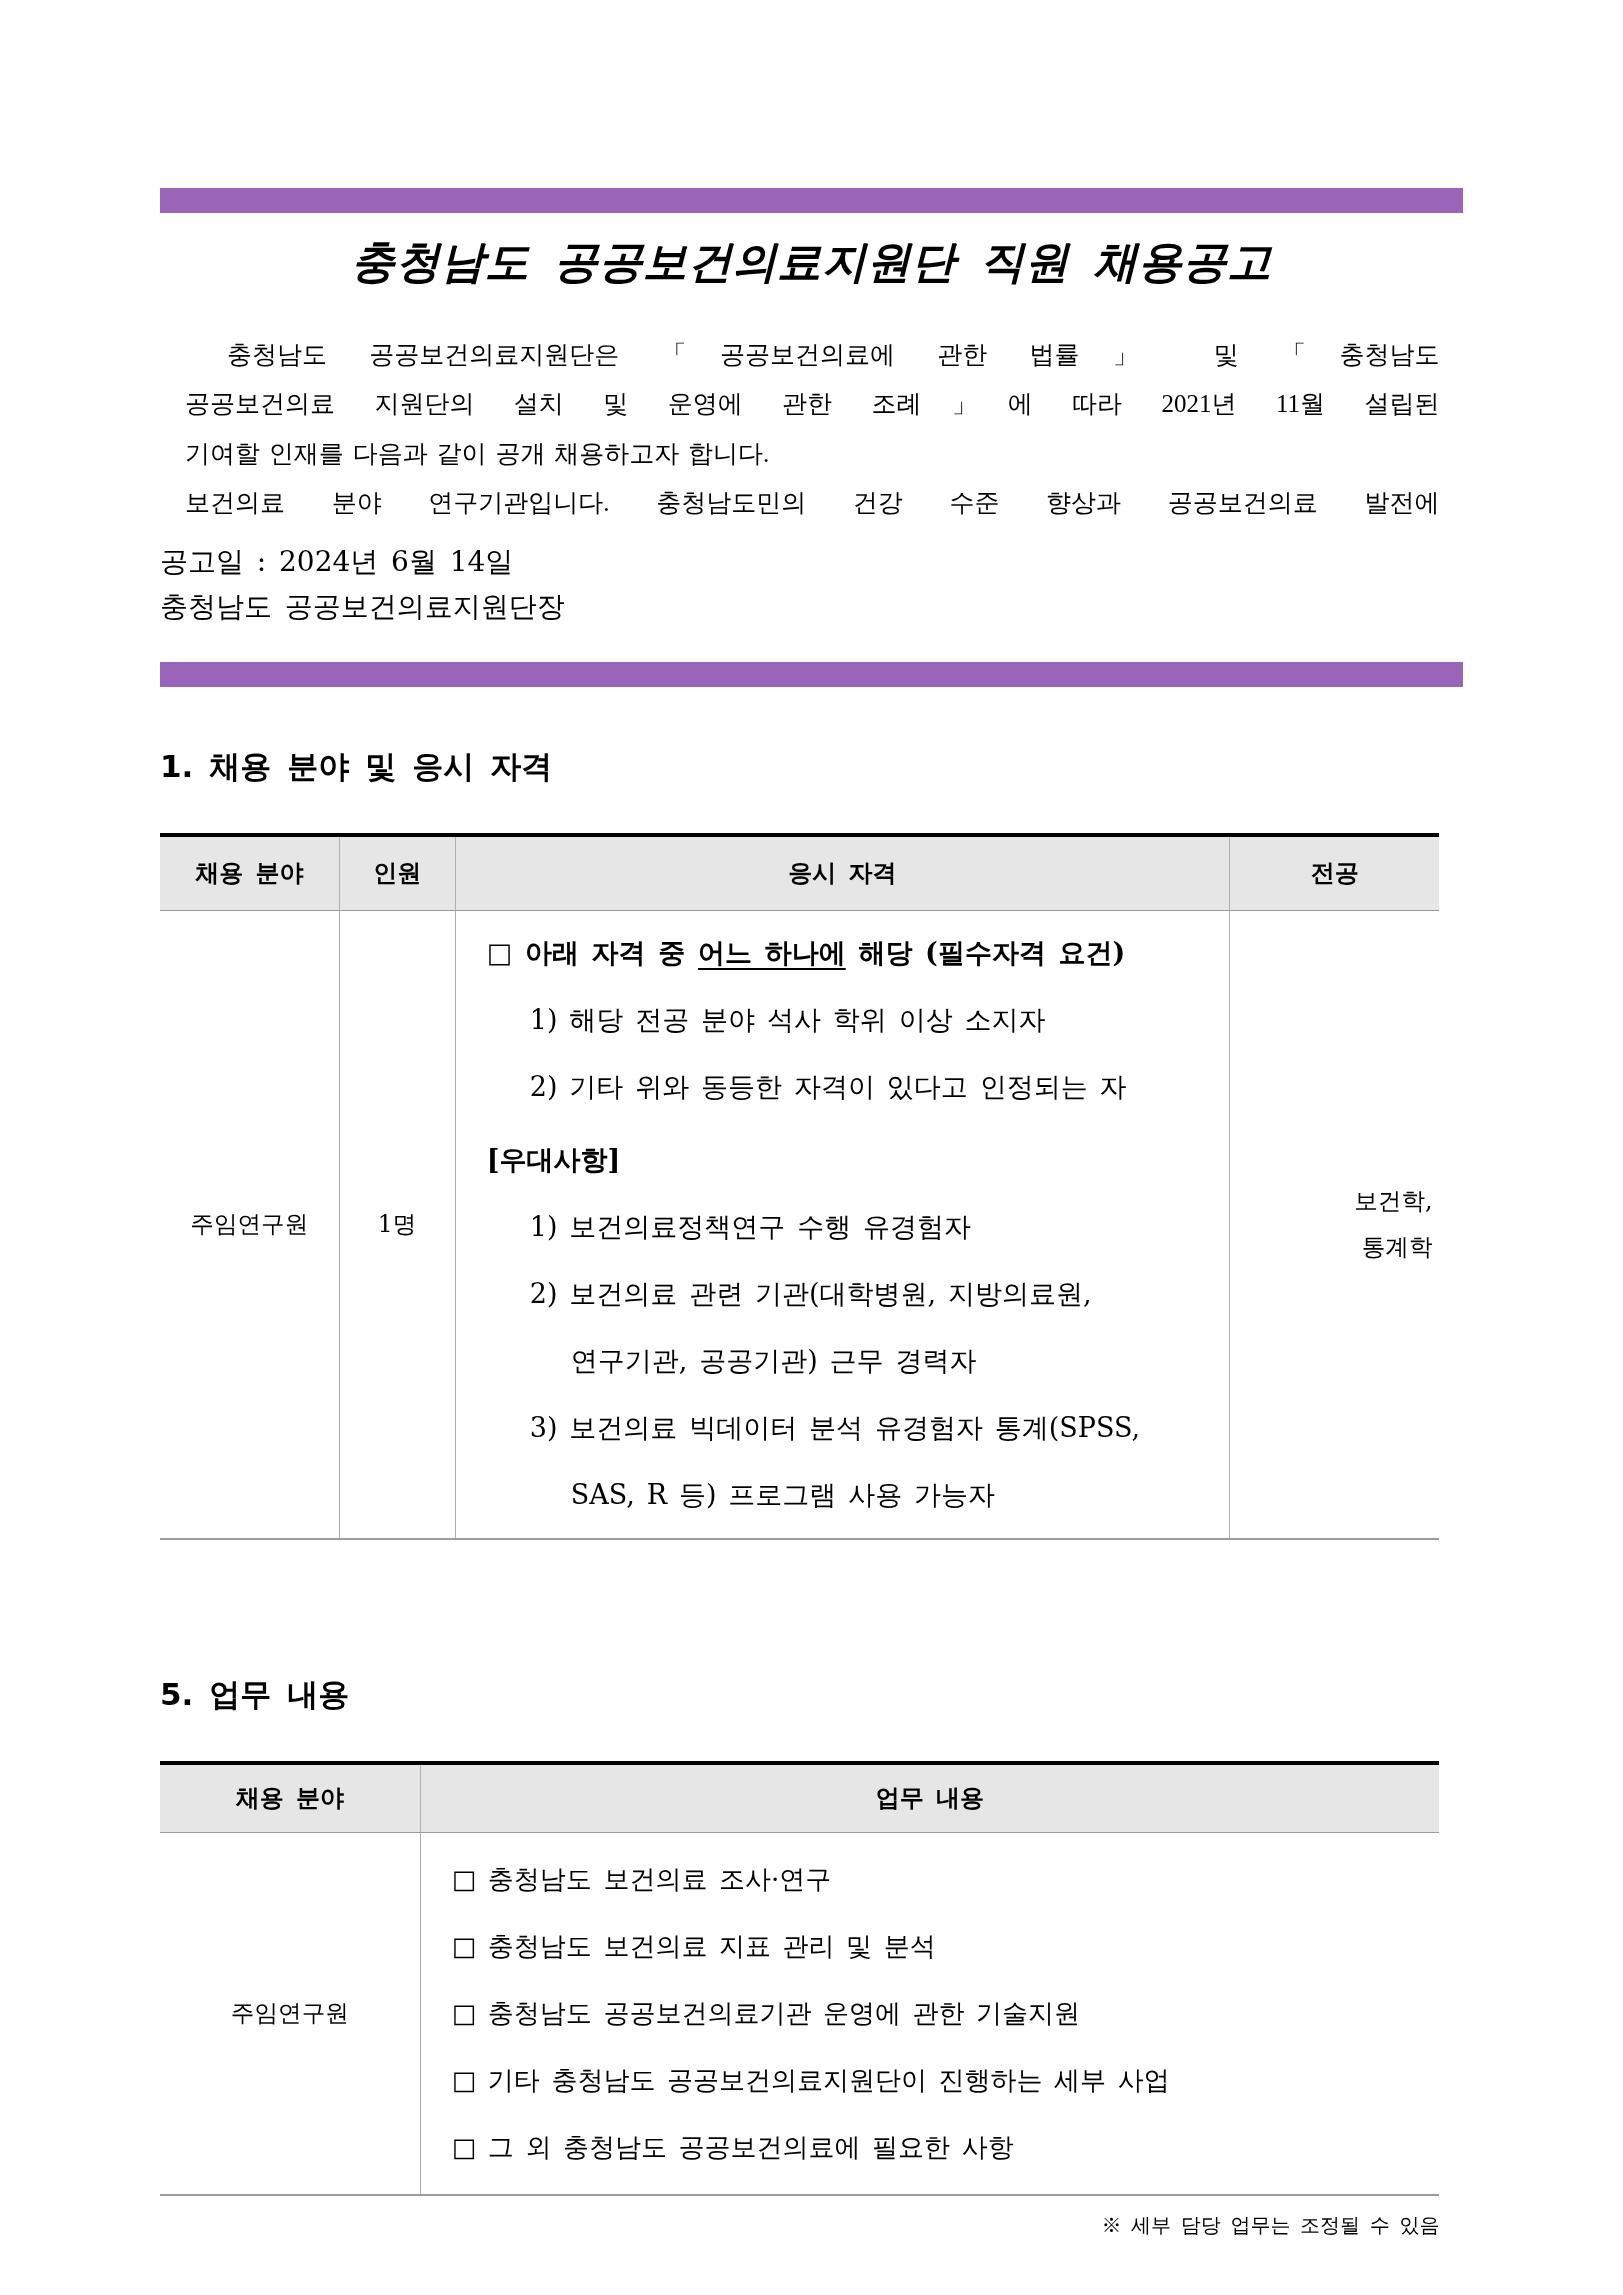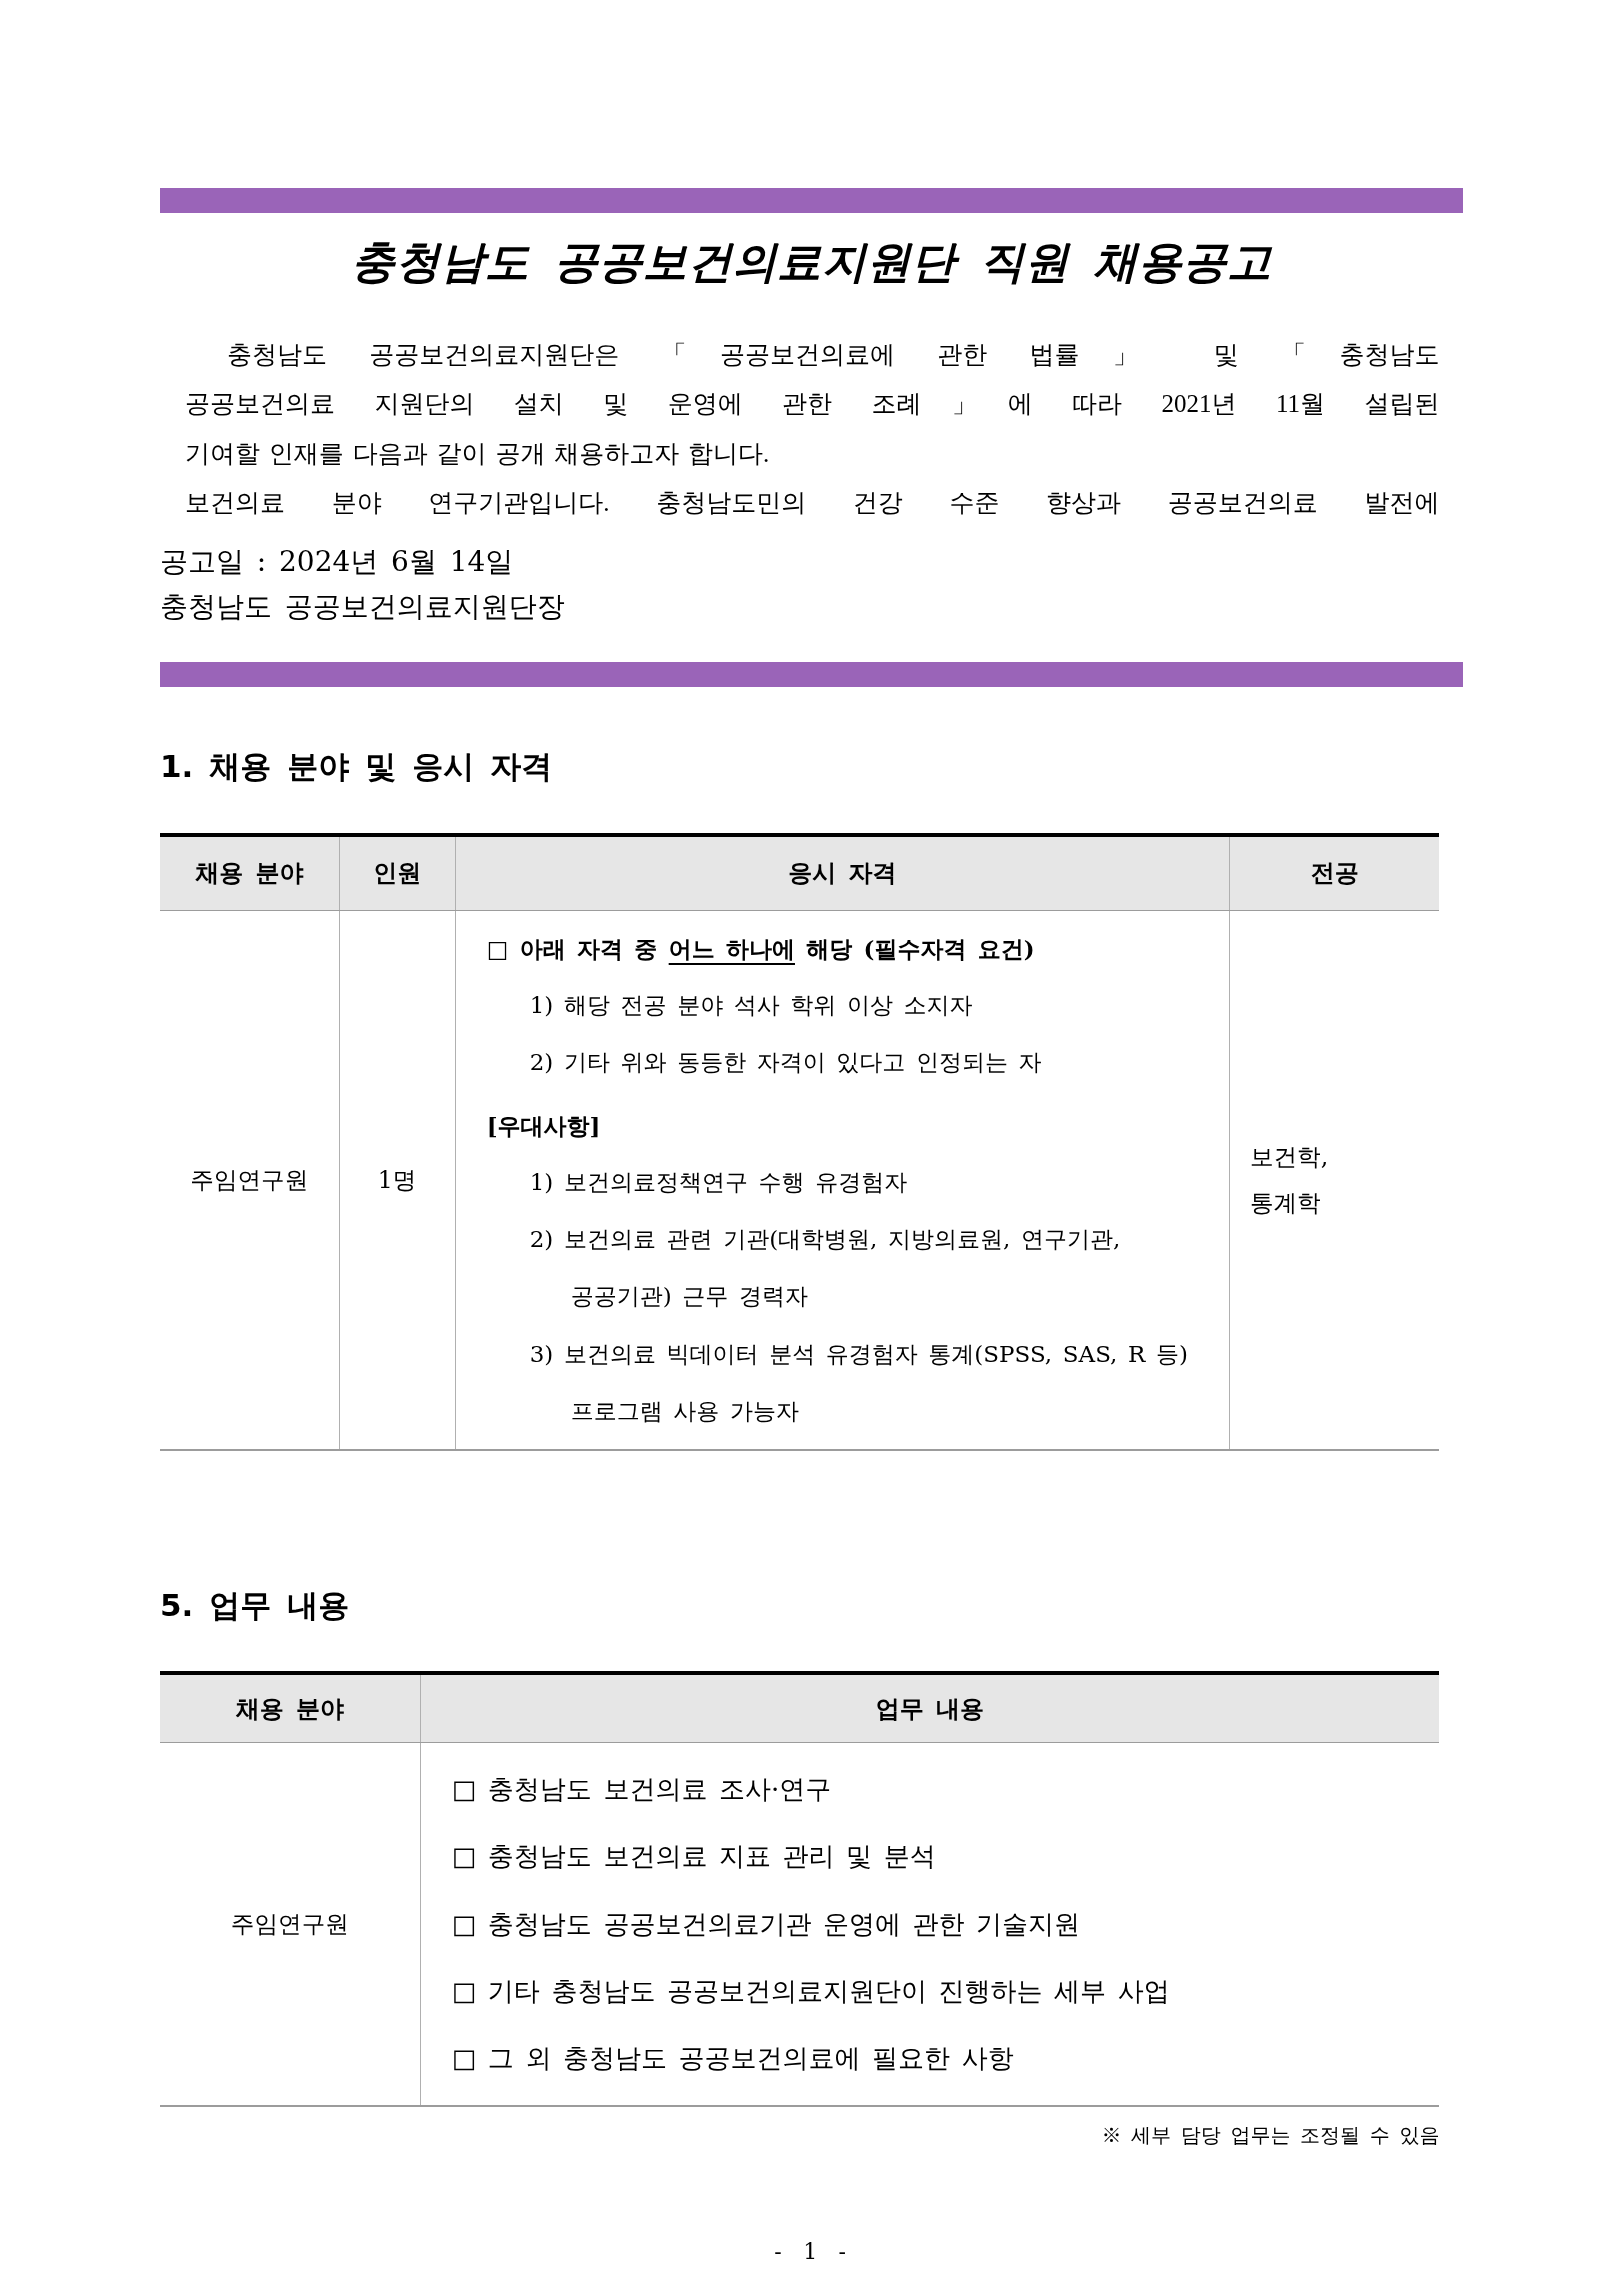--- a/index.html
+++ b/index.html
@@ -99,21 +99,21 @@
   .col-border { border-left: 1.3px solid #b0b0b0; }
 
   td.center-cell {
     text-align: center;
     vertical-align: middle;
     font-size: 23.6px;
     padding: 0;
   }
   td.qual-cell {
     vertical-align: middle;
-    font-size: 23px;
+    font-size: 27px;
     line-height: 2.48;
     padding: 9.2px 18.3px 9.2px 31px;
     word-break: keep-all;
   }
   .q-title { font-weight: bold; word-spacing: 3.3px; }
   .q-title .uline {
     text-decoration: underline;
     text-decoration-thickness: 2px;
     text-underline-offset: 5.9px;
   }
@@ -123,21 +123,21 @@
     text-indent: -41px;
     word-spacing: 3.3px;
   }
   .q-subtitle {
     font-weight: bold;
     margin-top: 6.5px;
     word-spacing: 3.3px;
   }
   td.major-cell {
     vertical-align: middle;
-    text-align: left;
+    text-align: right;
     font-size: 23.6px;
     line-height: 1.95;
     padding: 0 6.5px 0 19.6px;
   }
   td.duty-cell {
     vertical-align: middle;
     font-size: 26px;
     line-height: 2.58;
     padding: 13px 18.3px 13px 31px;
     word-spacing: 3.3px;

